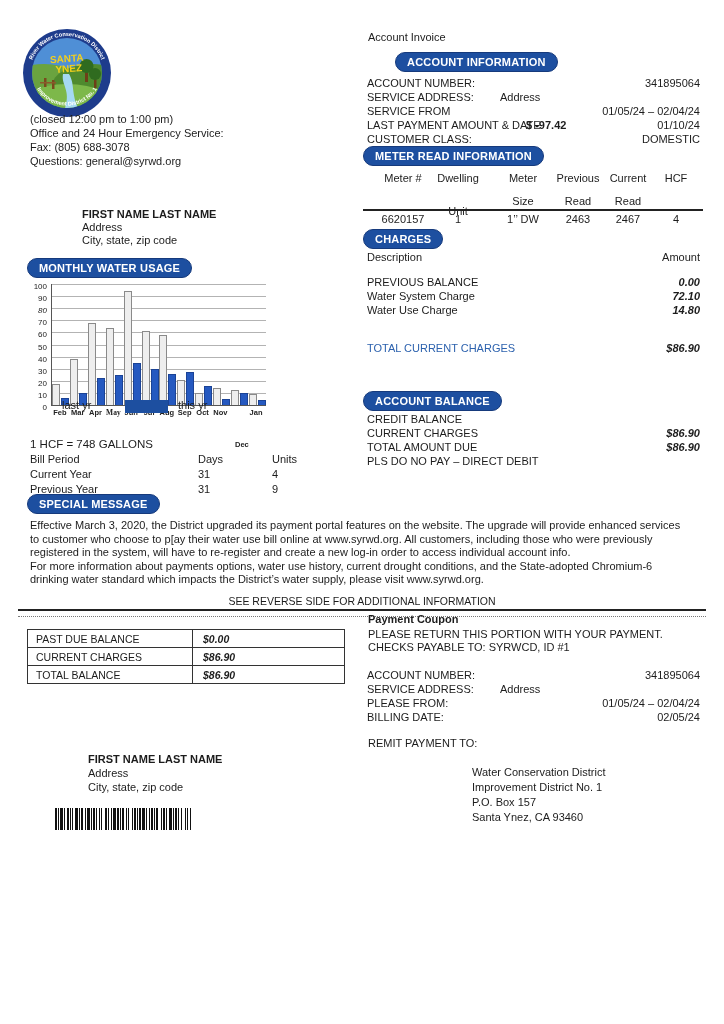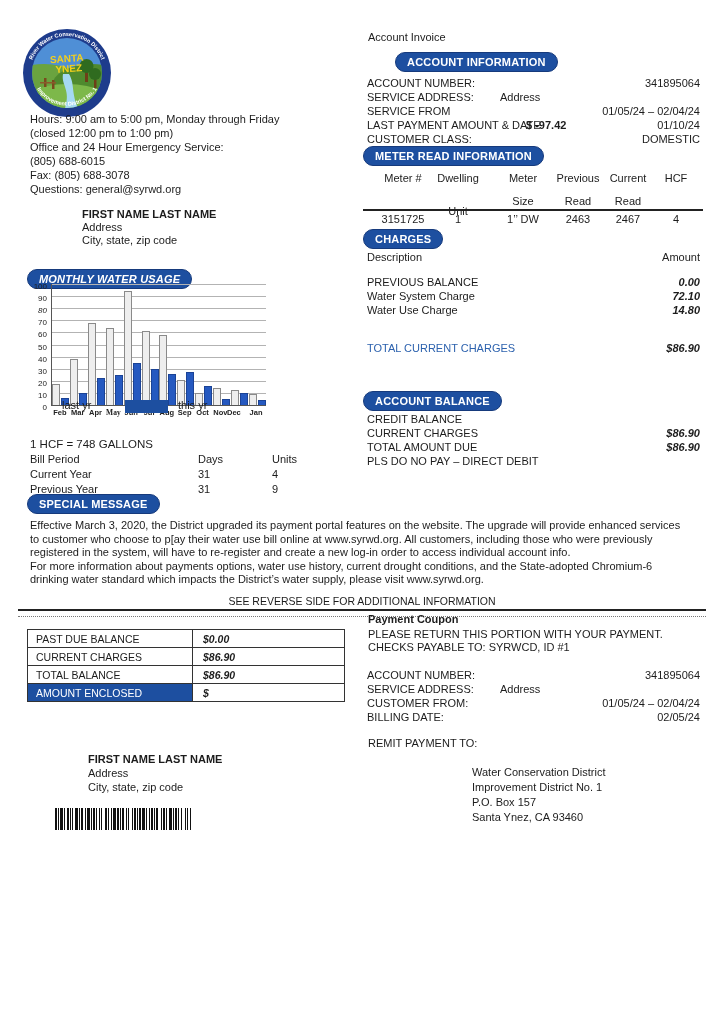--- a/index.html
+++ b/index.html
@@ -74,24 +74,22 @@
     <path id="botArc" d="M 11 51 A 35 35 0 0 0 79 51" fill="none"></path>
     <text font-size="5.6" fill="#ffffff" font-weight="bold">
       <textPath href="#botArc" startOffset="50%" text-anchor="middle">Improvement District No. 1</textPath>
     </text>
     <text x="45" y="34" text-anchor="middle" font-size="10" font-weight="bold" fill="#f2cf1d" transform="rotate(-4 45 34)">SANTA</text>
     <text x="47" y="44" text-anchor="middle" font-size="10" font-weight="bold" fill="#f2cf1d" transform="rotate(-4 47 44)">YNEZ</text>
   </svg>
 </div>
 
 <div class="abs" style="left:30px;top:112px;line-height:14px;">
-  <div>Hours: 9:00 am to 5:00 pm, Monday through Friday</div>
   <div>(closed 12:00 pm to 1:00 pm)</div>
   <div>Office and 24 Hour Emergency Service:</div>
-  <div>(805) 688-6015</div>
   <div>Fax: (805) 688-3078</div>
   <div>Questions: general@syrwd.org</div>
 </div>
 
 <div class="abs" style="left:82px;top:208px;line-height:13px;">
   <div style="font-weight:bold;">FIRST NAME LAST NAME</div>
   <div>Address</div>
   <div>City, state, zip code</div>
 </div>
 
@@ -133,21 +131,21 @@
   <span class="mcell" style="left:230px;top:0;">Current</span>
   <span class="mcell" style="left:278px;top:0;">HCF</span>
 
   <span class="mcell" style="left:60px;top:33px;">Unit</span>
   <span class="mcell" style="left:125px;top:23px;">Size</span>
   <span class="mcell" style="left:180px;top:23px;">Read</span>
   <span class="mcell" style="left:230px;top:23px;">Read</span>
 
   <div class="abs line-solid" style="left:0;top:37px;width:340px;"></div>
 
-  <span class="mcell" style="left:5px;top:41px;">3151725</span>
+  <span class="mcell" style="left:5px;top:41px;">6620157</span>
   <span class="mcell" style="left:60px;top:41px;">1</span>
   <span class="mcell" style="left:125px;top:41px;">1’’ DW</span>
   <span class="mcell" style="left:180px;top:41px;">2463</span>
   <span class="mcell" style="left:230px;top:41px;">2467</span>
   <span class="mcell" style="left:278px;top:41px;">4</span>
 </div>
 
 <div class="abs pill" style="left:363px;top:229px;">CHARGES</div>
 
 <div class="abs" style="left:363px;top:250px;width:337px;">
@@ -190,21 +188,21 @@
   </div>
   <div class="rrow">
     <span>TOTAL AMOUNT DUE</span>
     <span class="val bold-it">$86.90</span>
   </div>
   <div class="rrow">
     <span>PLS DO NO PAY – DIRECT DEBIT</span>
   </div>
 </div>
 
-<div class="abs pill" style="left:27px;top:269px;font-style:italic;">MONTHLY WATER USAGE</div>
+<div class="abs pill" style="left:27px;top:258px;">MONTHLY WATER USAGE</div>
 
 <div class="abs" id="chart" style="left:27px;top:281px;width:250px;height:142px;">
   <div id="ylabels">
       <div class="ytick" style="top: 120px;">0</div>
       <div class="ytick" style="top: 107.9px;">10</div>
       <div class="ytick" style="top: 95.8px;">20</div>
       <div class="ytick" style="top: 83.7px;">30</div>
       <div class="ytick" style="top: 71.6px;">40</div>
       <div class="ytick" style="top: 59.5px;">50</div>
       <div class="ytick" style="top: 47.4px;">60</div>
@@ -281,21 +279,21 @@
       <div class="xtick" style="left: 0px; width: 17.8333px;">Feb</div>
       <div class="xtick" style="left: 17.8333px; width: 17.8333px;">Mar</div>
       <div class="xtick" style="left: 35.6667px; width: 17.8333px;">Apr</div>
       <div class="xtick" style="left: 53.5px; width: 17.8333px; font-family: Liberation Serif, serif;">May</div>
       <div class="xtick" style="left: 71.3333px; width: 17.8333px;">Jun</div>
       <div class="xtick" style="left: 89.1667px; width: 17.8333px;">Jul</div>
       <div class="xtick" style="left: 107px; width: 17.8333px;">Aug</div>
       <div class="xtick" style="left: 124.833px; width: 17.8333px;">Sep</div>
       <div class="xtick" style="left: 142.667px; width: 17.8333px;">Oct</div>
       <div class="xtick" style="left: 160.5px; width: 17.8333px;">Nov</div>
-      <div class="xtick" style="left: 174px; width: 17.8333px;">Dec</div>
+      <div class="xtick" style="left: 182px; width: 17.8333px; margin-top: 32px;">Dec</div>
       <div class="xtick" style="left: 196.167px; width: 17.8333px;">Jan</div>
     </div>
 </div>
 
 <div class="abs" style="left:27px;top:398px;width:260px;height:16px;">
   <span style="position:absolute;left:35px;top:1px;">last yr</span>
   <span style="position:absolute;left:98px;top:2px;width:43px;height:13px;background:#1d4fa0;"></span>
   <span style="position:absolute;left:151px;top:1px;">this yr</span>
 </div>
 
@@ -336,41 +334,37 @@
     <div class="sval">$0.00</div>
   </div>
   <div class="srow">
     <div class="slabel">CURRENT CHARGES</div>
     <div class="sval">$86.90</div>
   </div>
   <div class="srow">
     <div class="slabel">TOTAL BALANCE</div>
     <div class="sval">$86.90</div>
   </div>
-  <div class="srow highlight">
-    <div class="slabel">AMOUNT ENCLOSED</div>
-    <div class="sval">$</div>
-  </div>
 </div>
 
 <div class="abs" style="left:368px;top:613px;font-weight:bold;">Payment Coupon</div>
 <div class="abs" style="left:368px;top:628px;">PLEASE RETURN THIS PORTION WITH YOUR PAYMENT.</div>
 <div class="abs" style="left:368px;top:641px;">CHECKS PAYABLE TO: SYRWCD, ID #1</div>
 
 <div class="abs" style="left:363px;top:668px;width:337px;">
   <div class="rrow">
     <span>ACCOUNT NUMBER:</span>
     <span class="val">341895064</span>
   </div>
   <div class="rrow">
     <span>SERVICE ADDRESS:</span>
     <span class="mid-a">Address</span>
   </div>
   <div class="rrow">
-    <span>CUSTOMER FROM:</span>
+    <span>PLEASE FROM:</span>
     <span class="val">01/05/24 – 02/04/24</span>
   </div>
   <div class="rrow">
     <span>BILLING DATE:</span>
     <span class="val">02/05/24</span>
   </div>
 </div>
 
 <div class="abs" style="left:368px;top:737px;">REMIT PAYMENT TO:</div>
 

